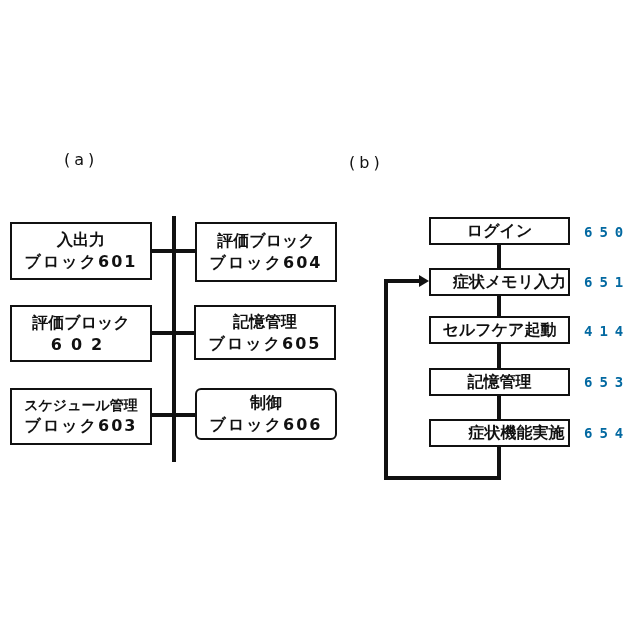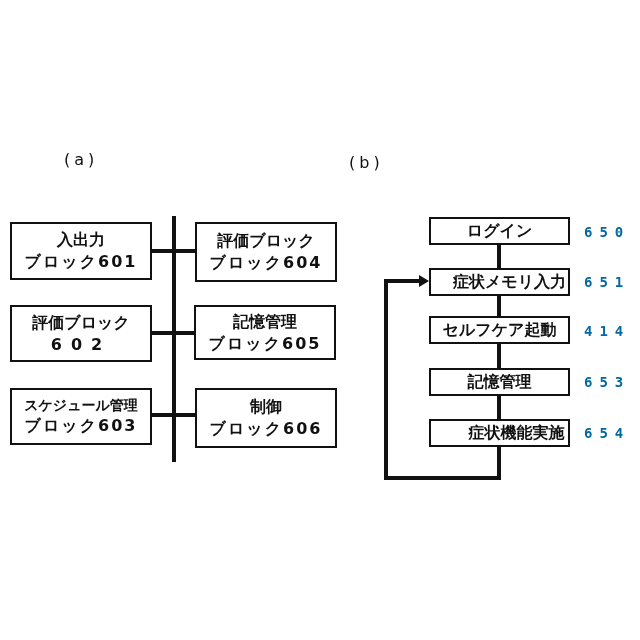--- a/index.html
+++ b/index.html
@@ -34,21 +34,21 @@
     display:flex;flex-direction:column;
     align-items:center;justify-content:center;
     font-weight:bold;font-size:16px;line-height:1.35;
     text-align:center;white-space:nowrap;
   }
   .a601{left:10px;top:222px;}
   .a602{left:10px;top:305px;height:57px;}
   .a603{left:10px;top:388px;height:57px;}
   .a604{left:195px;top:222px;height:60px;}
   .a605{left:194px;top:305px;height:55px;}
-  .a606{left:195px;top:388px;height:60px;}
+  .a606{left:195px;top:388px;height:52px;border-radius:6px;}
   .ablock .l2{letter-spacing:2px;}
   .a602 .l2{letter-spacing:9px;}
   .a603 .l1{font-size:14px;}
 
   .busline{
     position:absolute;
     left:172px;top:216px;width:4px;height:246px;
     background:#111111;
   }
   .aconn{

